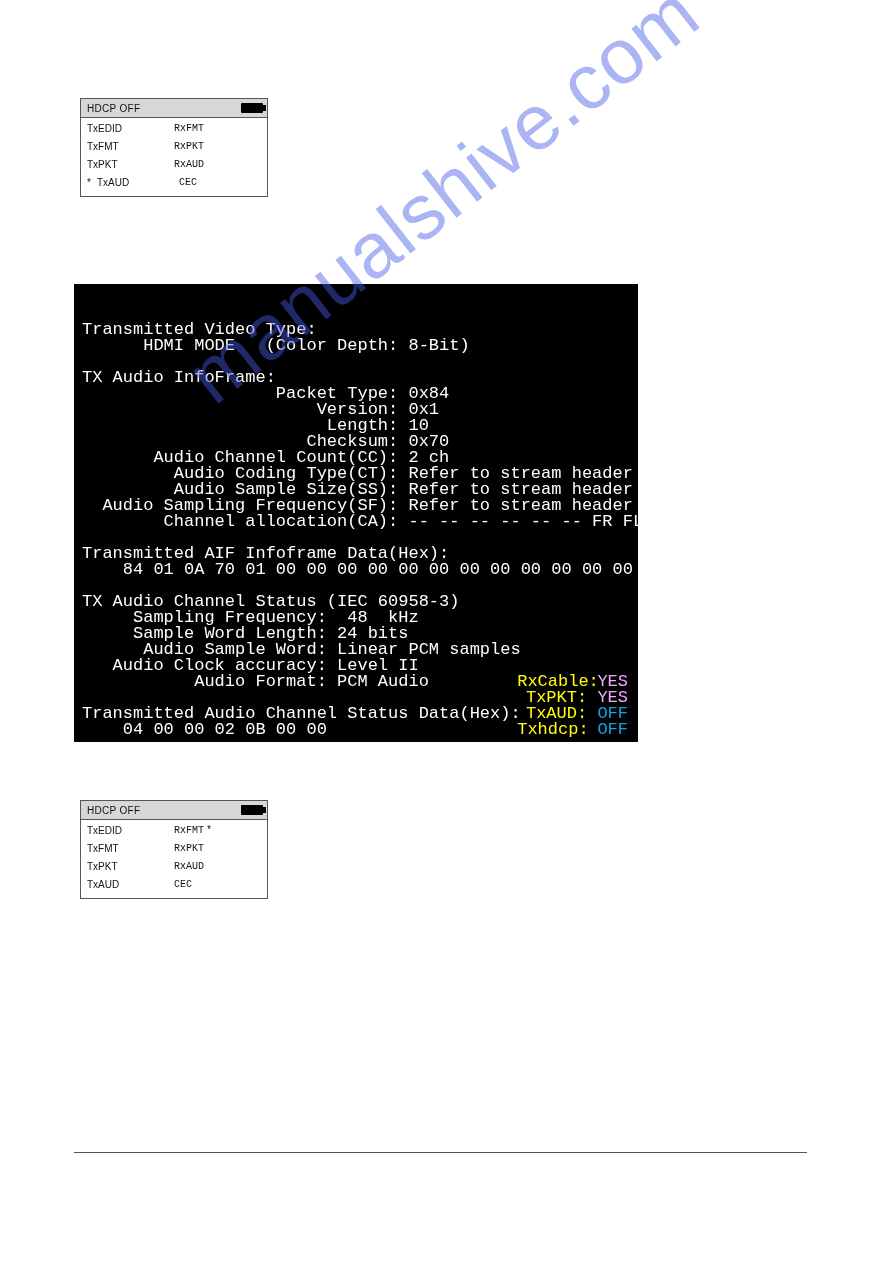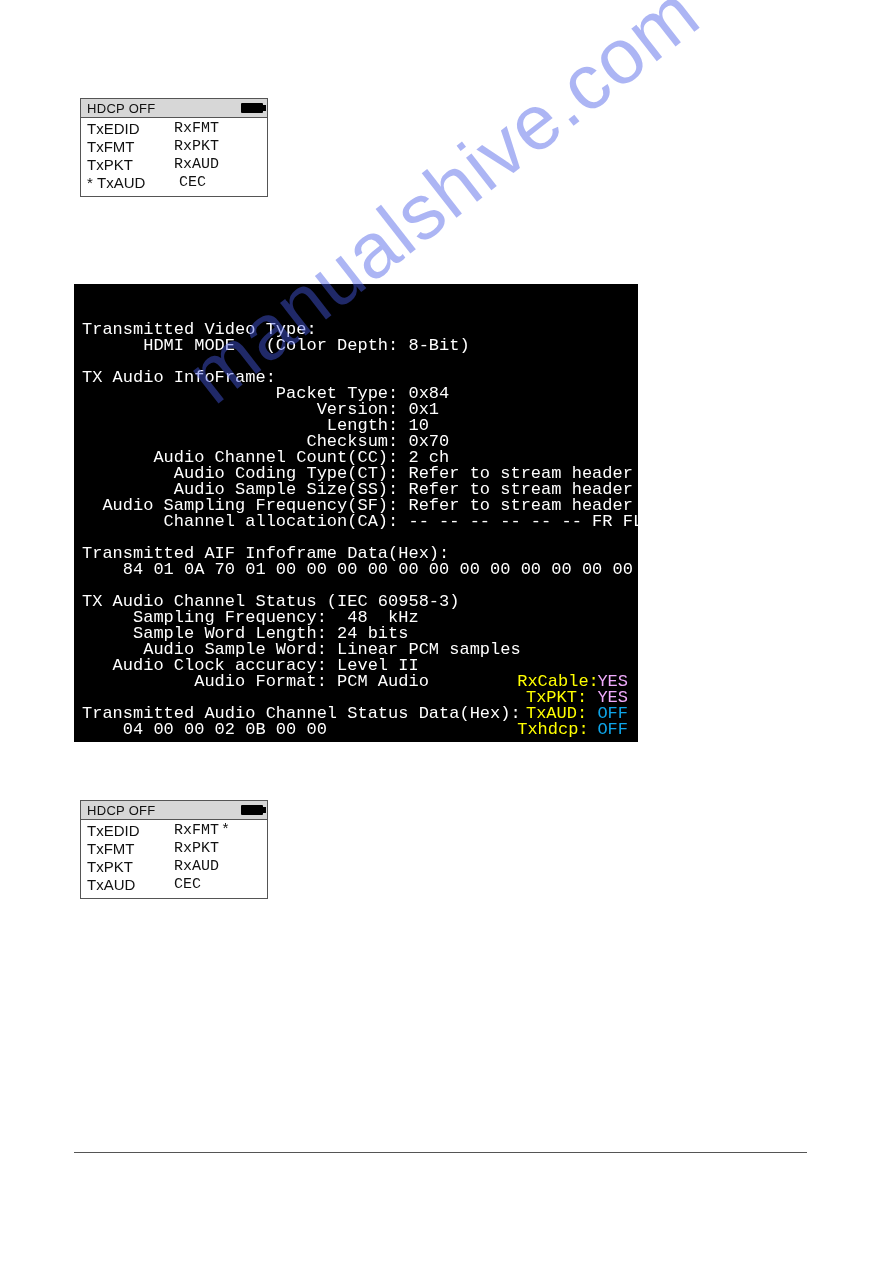--- a/index.html
+++ b/index.html
@@ -26,36 +26,36 @@
     font-family: "Helvetica Neue", Arial, sans-serif;
   }
   .device .hdr {
     height: 18px;
     border-bottom: 1px solid #555;
     background: #d7d7d7;
     display: flex;
     justify-content: space-between;
     align-items: center;
     padding: 0 4px 0 6px;
-    font-size: 13px;
+    font-size: 10px;
     color: #111;
     letter-spacing: 0.3px;
   }
   .batt {
     width: 22px; height: 10px; position: relative;
   }
   .batt .body { position:absolute; inset:0; background:#000; border-radius:1px;}
   .batt .cap { position:absolute; right:-3px; top:2px; width:3px; height:6px; background:#000;}
   .device .rows {
     padding: 2px 6px 4px 6px;
   }
   .device .row {
     display: flex;
     justify-content: space-between;
-    font-size: 15px;
+    font-size: 10px;
     line-height: 18px;
     color: #111;
   }
   .device .row .left { width: 50%; position: relative; }
   .device .row .right { width: 50%; text-align: left; position: relative; font-family: Liberation Mono, monospace; }
   .star-left { padding-left: 10px; }
   .star-left::before { content: "*"; position:absolute; left:0; }
   .star-right::after { content: "*"; margin-left: 2px;}
 
   

